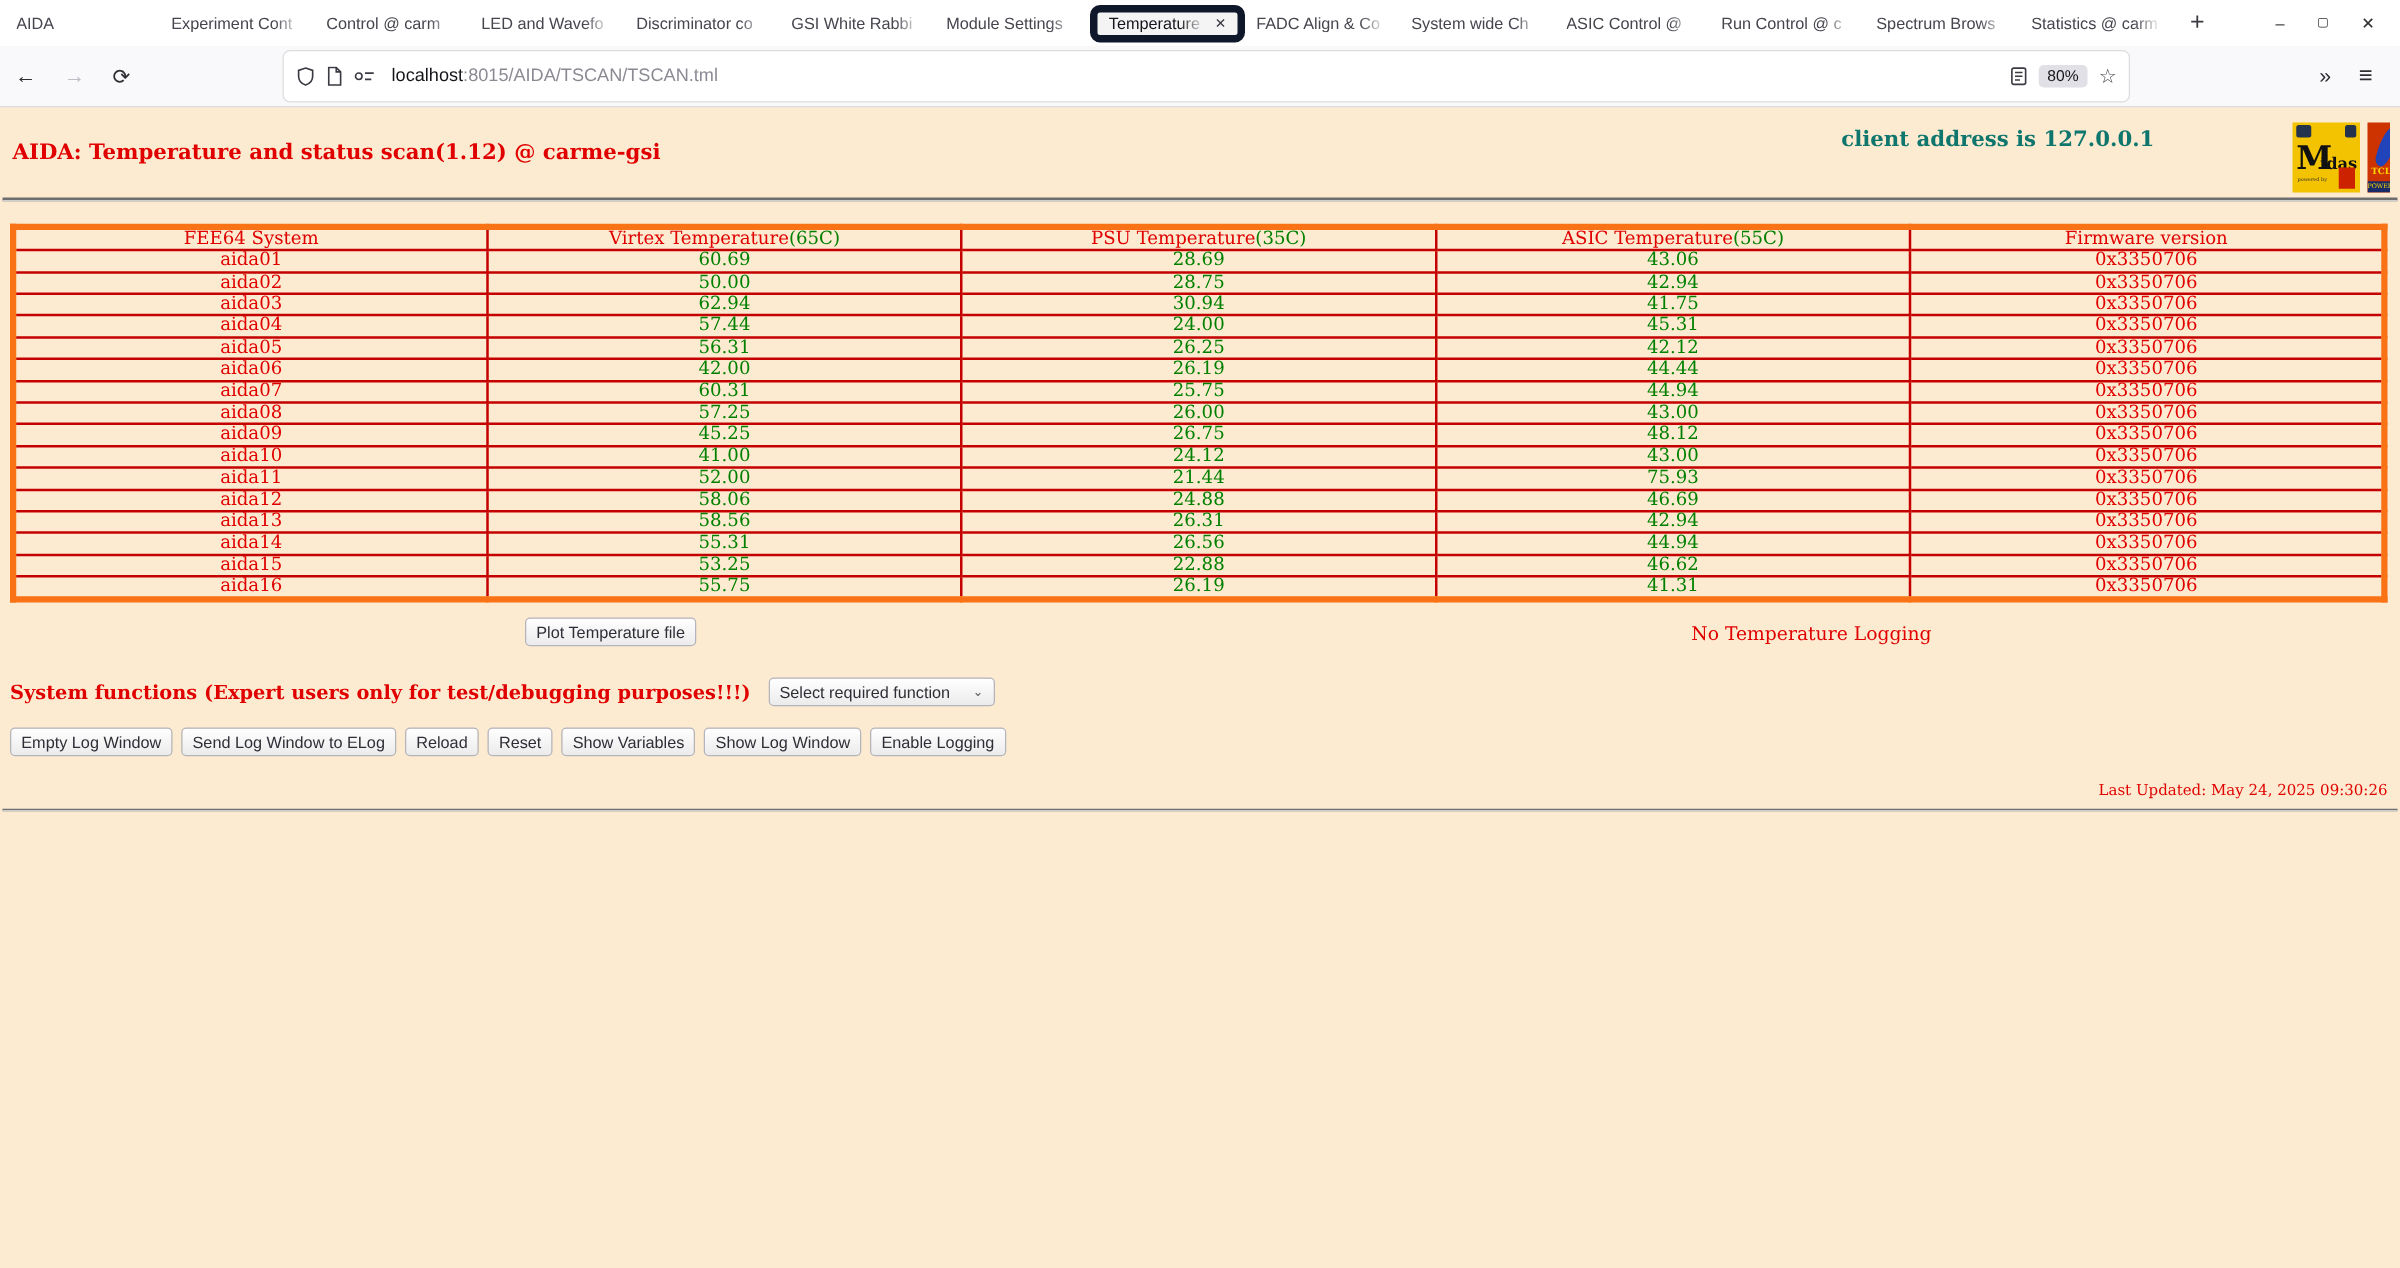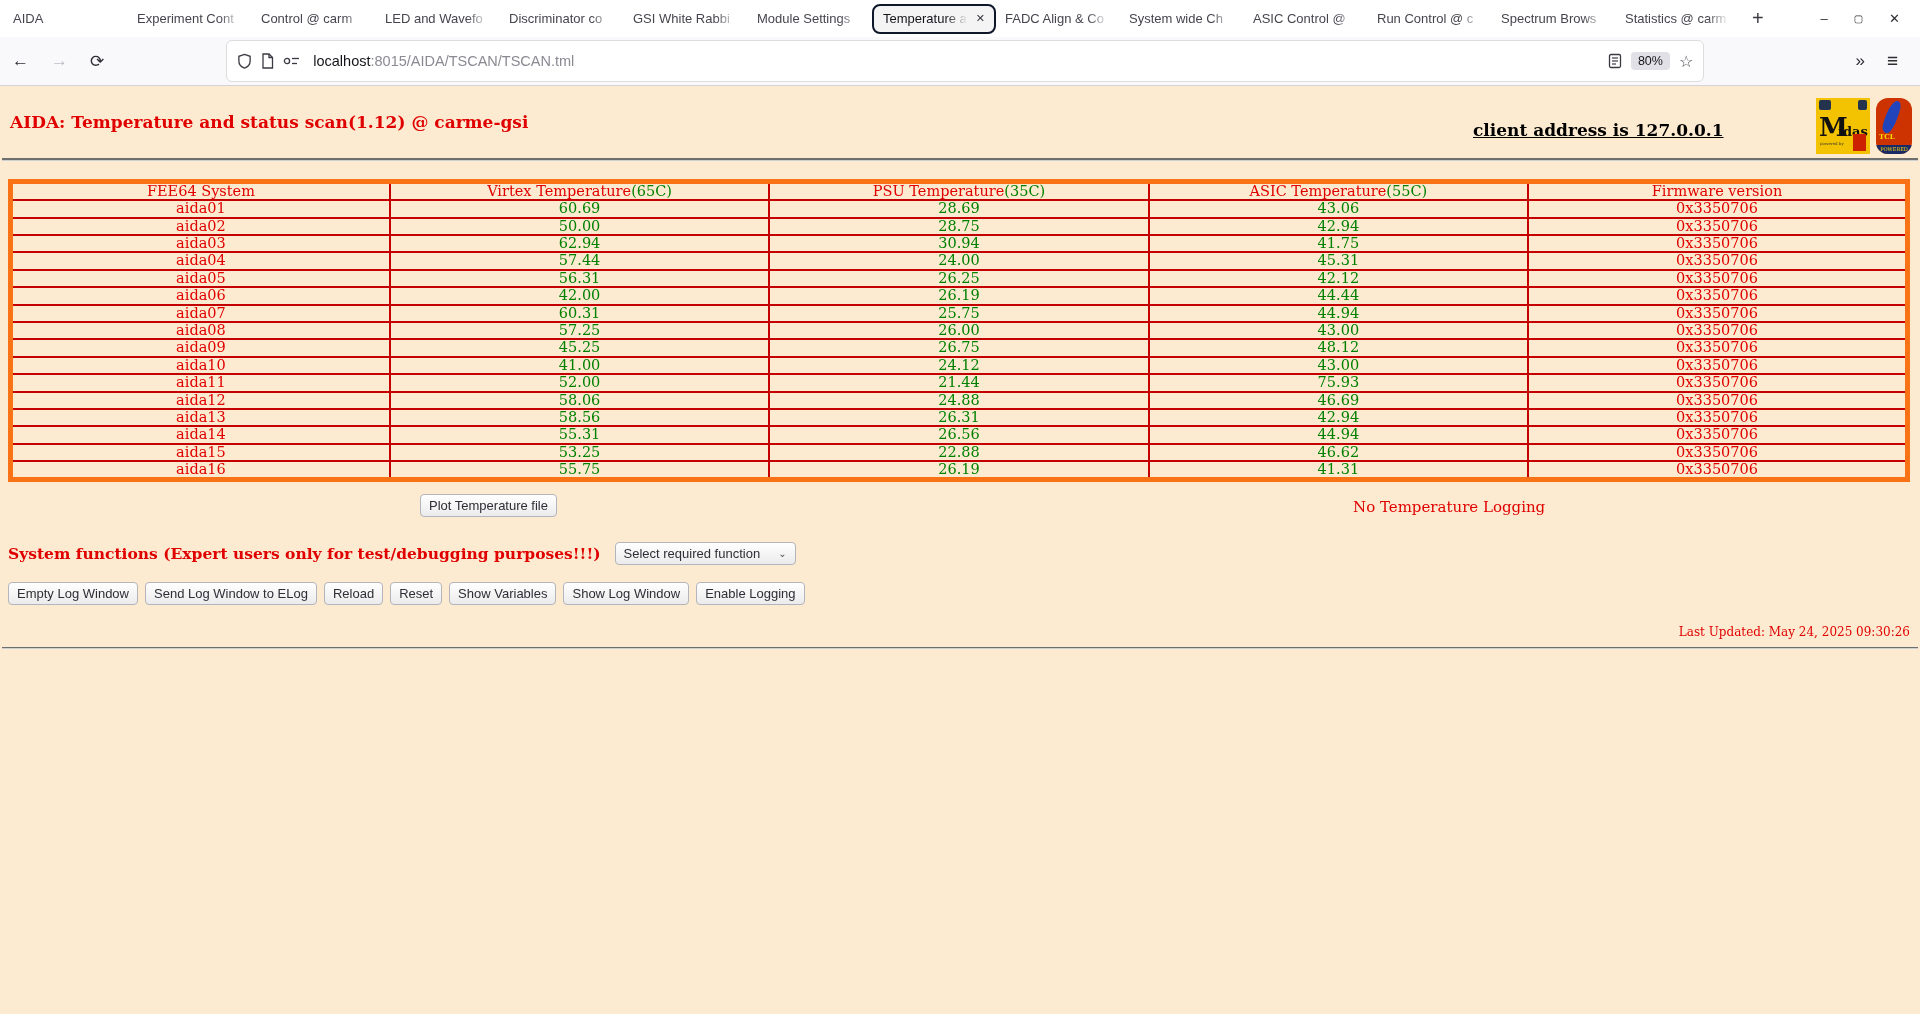--- a/index.html
+++ b/index.html
@@ -6,21 +6,21 @@
   html,body { width:1920px; height:1014px; overflow:hidden; }
   body { font-family:"Liberation Sans", sans-serif; background:#fcebd0; }
 
   
   .tabbar { height:37px; background:#ffffff; display:flex; align-items:center; padding:0 4px; }
   .tab { width:124px; height:30px; display:flex; align-items:center; flex:0 0 auto;
          padding:0 9px; border-radius:8px; color:#45454e; font-size:13px; cursor:default; }
   .tab-label { white-space:nowrap; overflow:hidden; flex:1;
          -webkit-mask-image:linear-gradient(to right,#000 78%,transparent 98%);
                  mask-image:linear-gradient(to right,#000 78%,transparent 98%); }
-  .tab.active { background:#f4f4f5; border:2px solid #0f172a; color:#15141a; }
+  .tab.active { background:#f4f4f5; border:6px solid #0f172a; color:#15141a; }
   .tab.active .tab-label { -webkit-mask-image:linear-gradient(to right,#000 70%,transparent 95%);
                                    mask-image:linear-gradient(to right,#000 70%,transparent 95%); }
   .tab-close { font-size:11px; color:#3a3a42; padding-left:4px; }
   .newtab { font-size:20px; color:#3a3a42; padding:0 12px; }
   .win-controls { margin-left:auto; display:flex; align-items:center; gap:26px; padding-right:16px;
                   color:#2e2e33; font-size:13px; }
   .win-controls span { line-height:1; }
 
   .navbar { height:49px; background:#f9f9fb; border-bottom:1px solid #d4d4d8;
             display:flex; align-items:center; padding:0 12px; }
@@ -37,31 +37,31 @@
   .after-url { margin-left:auto; display:flex; align-items:center; gap:24px; padding:0 10px;
                color:#2e2e33; }
   .chevrons { font-size:17px; letter-spacing:-2px; }
   .hamburger { font-size:19px; }
 
   
   .page { position:relative; height:928px; background:#fcebd0;
           font-family:"DejaVu Serif","Liberation Serif",serif; }
   .page-header { position:relative; padding:26px 10px 0 10px; height:72px; }
   .page-title { color:#e00000; font-weight:bold; font-size:17px; }
-  .client-address { position:absolute; left:1473px; top:34px; color:#000000; font-weight:bold; font-size:17px;text-decoration:underline; }
+  .client-address { position:absolute; left:1473px; top:16px; color:#0f766e; font-weight:bold; font-size:17px; }
   .logos { position:absolute; right:8px; top:12px; display:flex; gap:6px; }
   .midas-logo { width:54px; height:56px; background:#f3c200; position:relative;
                 font-family:"DejaVu Serif",serif; }
   .midas-logo .m-big { position:absolute; left:3px; top:16px; font-size:26px; font-weight:bold; color:#111; line-height:1; }
   .midas-logo .m-rest { position:absolute; left:22px; top:26px; font-size:13px; font-weight:bold; color:#111; }
   .midas-logo .corner-l { position:absolute; left:3px; top:2px; width:12px; height:10px; background:#23324d; border-radius:2px; }
   .midas-logo .corner-r { position:absolute; right:3px; top:2px; width:9px; height:10px; background:#23324d; border-radius:2px; }
   .midas-logo .mini-red { position:absolute; right:4px; bottom:3px; width:13px; height:17px; background:#cc2200; }
   .midas-logo .powered { position:absolute; left:4px; bottom:8px; font-size:4px; color:#333; }
-  .tcl-logo { width:36px; height:56px; background:#cc3300; position:relative; border-radius:12px; overflow:hidden; }
+  .tcl-logo { width:18px; height:56px; background:#cc3300; position:relative; border-radius:0; overflow:hidden; }
   .tcl-logo .feather { position:absolute; left:9px; top:2px; width:13px; height:34px; background:#2244bb;
                        border-radius:70% 30% 60% 40% / 80% 20% 80% 20%; transform:rotate(14deg); }
   .tcl-logo .tcl-text { position:absolute; left:3px; bottom:13px; color:#ffd700; font-size:7px; font-weight:bold; }
   .tcl-logo .pow-strip { position:absolute; left:0; bottom:0; width:100%; height:9px; background:#1a2a66;
                          color:#ffd700; font-size:5px; text-align:center; line-height:9px; }
   hr.rule { border:none; height:3px; background:#6e6e6e; border-bottom:1px solid #cfcfcf; margin:0 2px; }
 
   table.tscan { width:1902px; margin:18px 8px 0 8px; border-collapse:collapse;
                 border:5px solid #f97316; table-layout:fixed; }
   table.tscan td, table.tscan th { border:2.5px solid #c40000; text-align:center;

